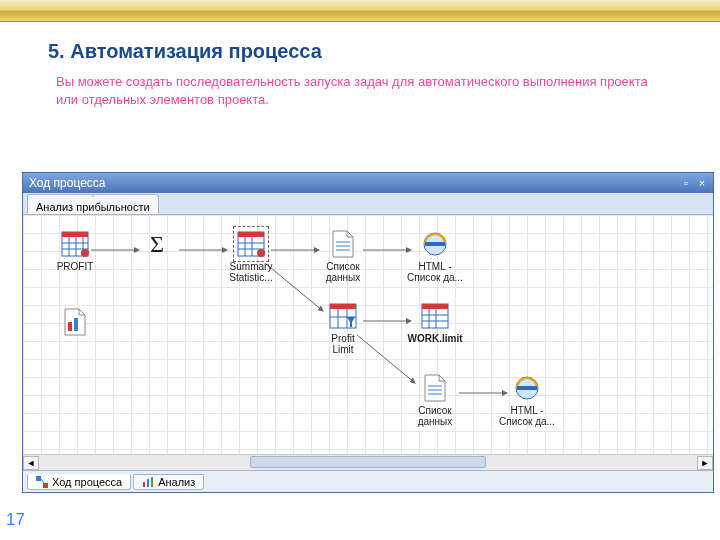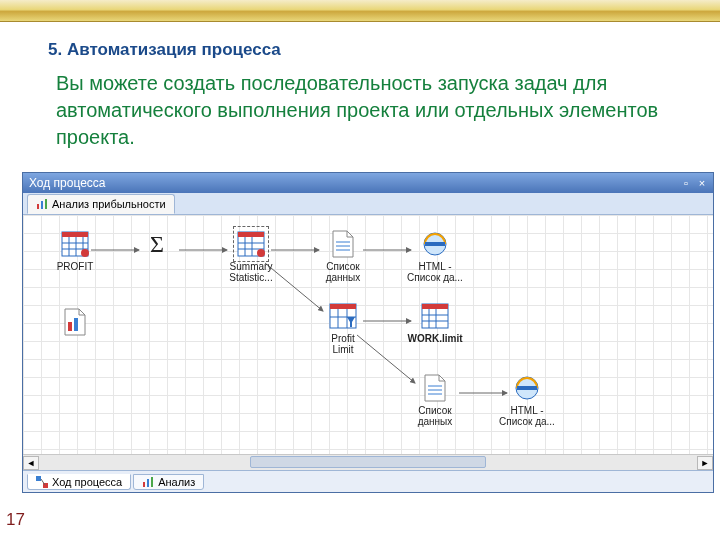--- a/index.html
+++ b/index.html
@@ -13,29 +13,29 @@
     overflow: hidden;
   }
   .topband {
     height: 22px;
     background: linear-gradient(#f5ecc8, #e9d77a 45%, #cda83e 55%, #e9d77a);
     border-bottom: 1px solid #a88a2e;
   }
   .heading {
     margin: 18px 0 10px 48px;
     font-family: Verdana, Arial, sans-serif;
-    font-size: 17px;
+    font-size: 20px;
     font-weight: bold;
     color: #1b4a8a;
   }
   .desc {
     margin: 0 60px 10px 56px;
-    font-size: 20px;
+    font-size: 13px;
     line-height: 1.35;
-    color: #15803d;
+    color: #ec4899;
   }
   .winwrap {
     position: absolute;
     left: 22px;
     top: 172px;
     width: 692px;
     height: 321px;
     border: 1px solid #4a6ea4;
     background: #fff;
     display: flex;
@@ -72,20 +72,21 @@
     background: #f6f6f6;
     border: 1px solid #9fb6d6;
     border-bottom: 1px solid #f6f6f6;
     border-radius: 3px 3px 0 0;
     padding: 0 8px;
     font-size: 11px;
     display: flex;
     align-items: center;
     gap: 4px;
     cursor: pointer;
+    flex-direction: column;
   }
   .tab .icn { width: 12px; height: 12px; }
   .canvas {
     flex: 1;
     position: relative;
     overflow: hidden;
     background: #fff;
     background-image:
       linear-gradient(#e6e6e6 1px, transparent 1px),
       linear-gradient(90deg, #e6e6e6 1px, transparent 1px);
@@ -151,21 +152,21 @@
   .hscroll .thumb {
     position:absolute; top:0; left:32%; width:36%; height:12px;
     background:#cfd8e5; border:1px solid #9fb6d6; border-radius:2px;
     cursor:pointer;
   }
   .pageno {
     position: absolute;
     left: 6px;
     bottom: 10px;
     font-size: 17px;
-    color: #7f1d1d;
+    color: #3b82f6;
   }
   
   .ico-table { fill:#fff; stroke:#2b6bbf; stroke-width:1; }
   .ico-redstrip { fill:#d23a3a; }
   .ico-doc { fill:#fff; stroke:#888; stroke-width:1;}
   .ico-ie1 { fill:#cfe6fb; stroke:#2b6bbf; }
   .ico-ie2 { fill:none; stroke:#f4a100; stroke-width:2;}
 </style>
 </head>
 <body>

